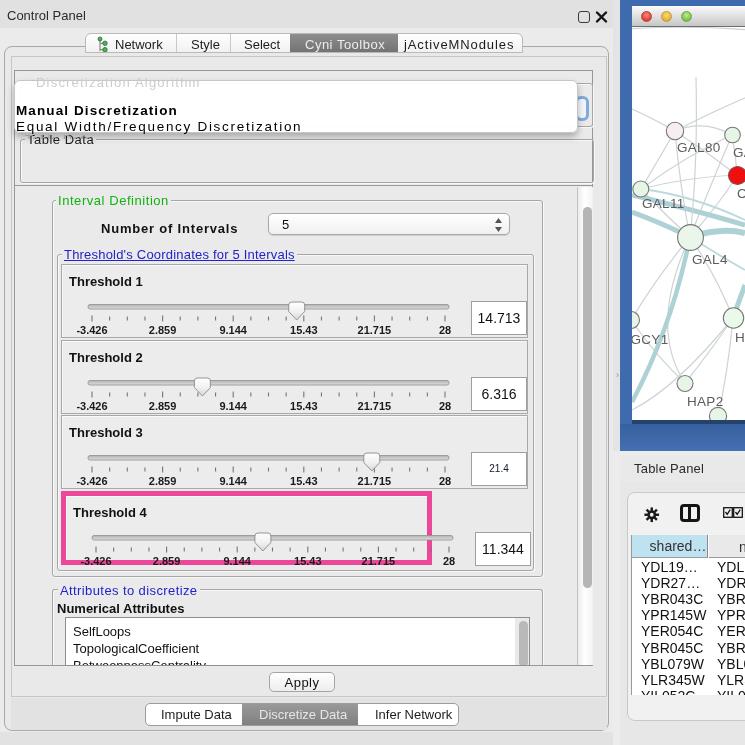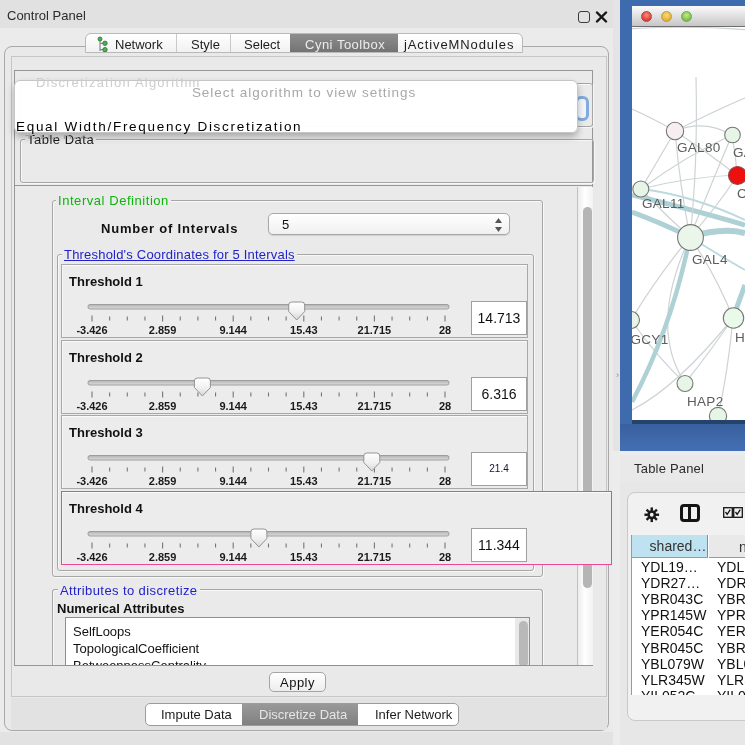--- a/index.html
+++ b/index.html
@@ -207,21 +207,21 @@
           <text x="383.0" y="68.5">28</text>
       </g>
       <g transform="translate(301.8,37)">
         <path d="M3,0 H13 Q16,0 16,3 V9.5 L8,18 L0,9.5 V3 Q0,0 3,0 Z" fill="url(#thm)" stroke="#8a8a8a" stroke-width="0.9"></path>
       </g>
     </svg>
     <div class="abs" style="left:409px;top:36px;width:56px;height:34px;background:#fff;border:1px solid #9f9f9f;text-align:center;">
       <span style="font-size:10px;color:#0f172a;line-height:32px;">21.4</span>
     </div>
   </div>
-  <div class="abs" style="left:61px;top:490.5px;width:551px;height:74px;background:#ececec;border:1px solid #ec4899;box-shadow:inset 0 1px 0 #fafafa, inset 1px 0 0 #f5f5f5;">
+  <div class="abs" style="left:61px;top:490.5px;width:371px;height:74px;background:#ececec;border:5px solid #ec4899;box-shadow:inset 0 1px 0 #fafafa, inset 1px 0 0 #f5f5f5;">
     <div class="abs" style="left:7px;top:9px;font-size:13px;font-weight:bold;color:#111;">Threshold 4</div>
     <svg class="abs" style="left:0;top:0;" width="467" height="74" viewBox="0 0 467 74">
       <rect x="26" y="39.5" width="361" height="4.5" rx="2" fill="url(#trk)" stroke="#909090" stroke-width="0.8"></rect>
       <g stroke="#767676" stroke-width="1.1">
         <line x1="30.00" y1="50.5" x2="30.00" y2="56.5"></line>
           <line x1="47.65" y1="51.5" x2="47.65" y2="55.5"></line>
           <line x1="65.30" y1="51.5" x2="65.30" y2="55.5"></line>
           <line x1="82.95" y1="51.5" x2="82.95" y2="55.5"></line>
           <line x1="100.60" y1="50.5" x2="100.60" y2="56.5"></line>
           <line x1="118.25" y1="51.5" x2="118.25" y2="55.5"></line>
@@ -263,35 +263,35 @@
   <div class="abs" style="left:57px;top:601px;font-size:13px;font-weight:bold;color:#111;">Numerical Attributes</div>
 
   <div class="abs" style="left:65px;top:617px;width:465px;height:49px;border:1px solid #8f8f8f;background:#e9e9e9;overflow:hidden;">
     <div class="abs" style="left:0;top:0;width:449px;height:49px;background:#fff;"></div>
     <div class="abs" style="left:7px;top:6px;font-size:13px;color:#111;">SelfLoops</div>
     <div class="abs" style="left:7px;top:23px;font-size:13px;color:#111;">TopologicalCoefficient</div>
     <div class="abs" style="left:7px;top:40px;font-size:13px;color:#111;">BetweennessCentrality</div>
     <div class="abs" style="left:453px;top:3px;width:9px;height:46px;background:#b9b9b9;border-radius:5px;"></div>
   </div>
 
-  <div class="abs" style="left:269px;top:671.5px;width:57px;height:20px;background:linear-gradient(#ffffff,#ededed);border:1px solid #a4a4a4;border-radius:5px;text-align:center;">
+  <div class="abs" style="left:269px;top:671.5px;width:66px;height:20px;background:linear-gradient(#ffffff,#ededed);border:1px solid #a4a4a4;border-radius:5px;text-align:center;">
     <span style="font-size:13px;letter-spacing:0.5px;color:#111;line-height:18px;">Apply</span>
   </div>
 
   <div class="abs" style="left:145px;top:703px;width:314px;height:23px;border:1px solid #9c9c9c;border-radius:5px;background:#fff;overflow:hidden;">
     <div class="abs" style="left:96px;top:0;width:116px;height:23px;background:linear-gradient(#999999,#7e7e7e);"></div>
     <div class="abs" style="left:15px;top:3px;font-size:13px;color:#1c1c1c;">Impute Data</div>
     <div class="abs" style="left:113px;top:3px;font-size:13px;color:#e6e6e6;">Discretize Data</div>
     <div class="abs" style="left:229px;top:3px;font-size:13px;color:#1c1c1c;">Infer Network</div>
   </div>
 
   <div class="abs" style="left:0;top:732px;width:613px;height:13px;background:#e2e2e2;"></div>
 
   <div class="abs" style="left:14px;top:80px;width:564px;height:53px;background:rgba(255,255,255,0.97);border:1px solid #c6c6c6;border-radius:6px;box-shadow:0 4px 7px rgba(0,0,0,0.28);"></div>
-  <div class="abs" style="left:22px;top:85px;width:564px;text-align:center;font-size:13.5px;letter-spacing:0.95px;color:#a8a8a8;">Select algorithm to view settings</div>
+  <div class="abs" style="left:16px;top:103px;font-size:13.5px;font-weight:bold;letter-spacing:1.1px;color:#000;">Manual Discretization</div>
   <div class="abs" style="left:16px;top:118.5px;font-size:13.5px;letter-spacing:1.7px;color:#000;">Equal Width/Frequency Discretization</div>
 
   <div class="abs" style="left:36px;top:75px;font-size:13px;letter-spacing:1.2px;color:#cdcdcd;">Discretization Algorithm</div>
   <div class="abs" style="left:25px;top:132px;height:7px;overflow:hidden;font-size:13px;letter-spacing:0.5px;color:#9f9f9f;">Table Data</div>
 
 </div>
 
 <div class="abs" style="left:620px;top:0;width:125px;height:452px;background:#3d6bae;">
 
   <div class="abs" style="left:12px;top:6px;width:113px;height:21px;background:linear-gradient(#fbfbfb,#c6c6c6);border-bottom:1px solid #6e6e6e;">

